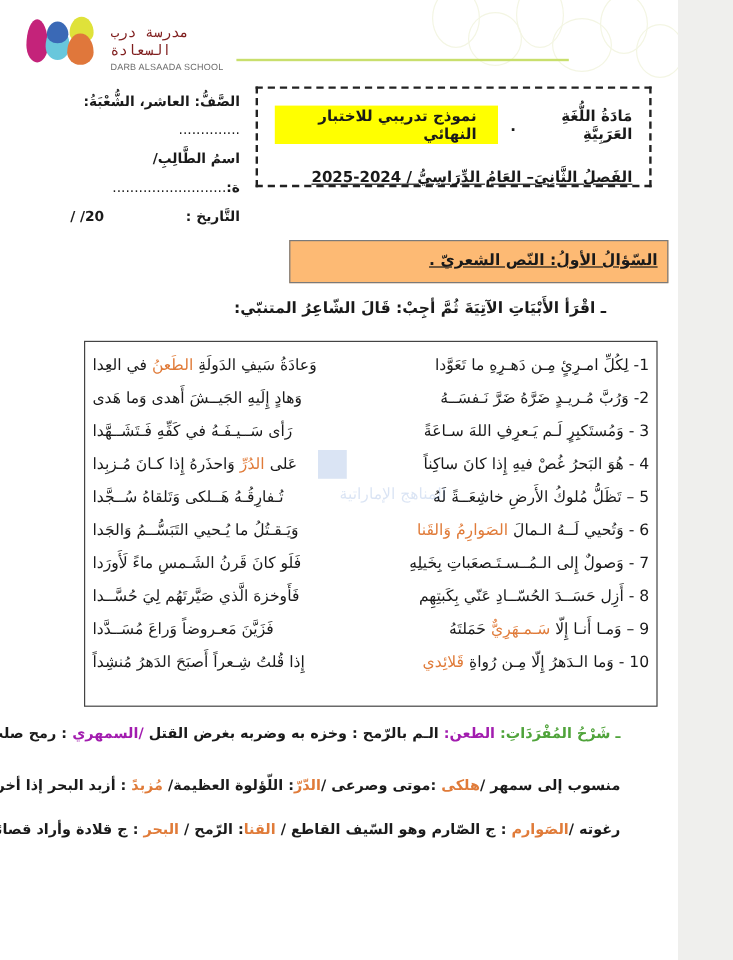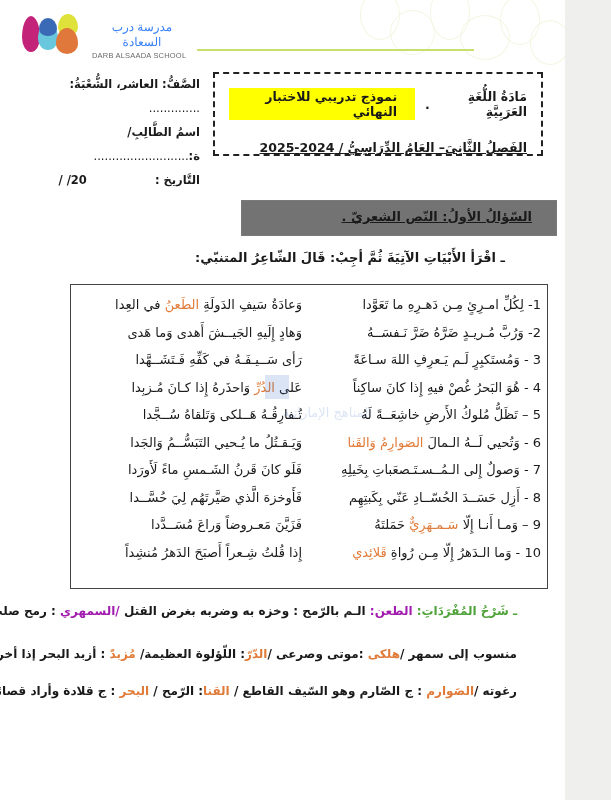--- a/index.html
+++ b/index.html
@@ -10,47 +10,47 @@
   .side-strip { position: absolute; left: 565px; top: 0; width: 46px; height: 800px; background: #efefed; }
 
   
   .pattern { position: absolute; left: 340px; top: 0; width: 225px; height: 70px; overflow: hidden; opacity: 0.5; }
   .pattern span { position: absolute; border: 1px solid #e8ecc8; border-radius: 50%; }
 
   
   .logo { position: absolute; left: 22px; top: 14px; width: 58px; height: 42px; }
   .logo .p { position: absolute; border-radius: 50% 50% 50% 50% / 60% 60% 40% 40%; }
   .school-name { position: absolute; left: 92px; top: 20px; direction: rtl; text-align: left; width: 100px; }
-  .school-ar { font-size: 12px; color: #3b82f6; text-align: center; font-family: Liberation Serif, serif; }
+  .school-ar { font-size: 12px; color: #7f1d1d; text-align: left; font-family: Liberation Mono, monospace; }
   .school-en { font-size: 7.5px; color: #6a6a6a; letter-spacing: 0.2px; direction: ltr; text-align: left; margin-top: 1px; font-family: "Liberation Sans", sans-serif; }
   .header-line { position: absolute; left: 197px; top: 49px; width: 277px; height: 2px; background: #c9df6d; }
 
   
   .title-box { position: absolute; left: 213px; top: 72px; width: 330px; height: 84px;
                border: 2px dashed #222; border-style: dashed; direction: rtl; padding: 10px 14px; }
   .title-row1 { font-size: 12.5px; font-weight: bold; display: flex; gap: 10px; align-items: center; margin-top: 4px; }
   .title-row1 .hl { background: #ffff00; padding: 1px 18px; }
   .title-row2 { font-size: 12.5px; font-weight: bold; margin-top: 20px; text-decoration: underline; }
 
   
   .info { position: absolute; left: 20px; top: 72px; width: 180px; direction: rtl; font-size: 11.5px; font-weight: bold; line-height: 24px; }
   .info .dots { font-weight: normal; letter-spacing: -1px; }
 
   
-  .q-box { position: absolute; left: 241px; top: 200px; width: 316px; height: 36px; background: #737373;
-           border: 1px solid #7a7a7a; direction: rtl; padding: 5px 24px; }
+  .q-box { position: absolute; left: 241px; top: 200px; width: 316px; height: 36px; background: #fdba74;
+           border: 1px solid #7a7a7a; direction: rtl; padding: 5px 8px; }
   .q-box span { font-size: 13px; font-weight: bold; text-decoration: underline; }
 
   .instruction { position: absolute; right: 60px; top: 250px; direction: rtl; font-size: 13px; font-weight: bold; }
 
   
   .poem { position: absolute; left: 70px; top: 284px; width: 478px; height: 305px; border: 1px solid #444; direction: rtl; padding-top: 6px; }
   .verse { display: flex; height: 27.5px; align-items: center; font-size: 13px; font-family: "DejaVu Sans", sans-serif; }
   .verse .s1 { width: 235px; padding-right: 6px; text-align: right; white-space: nowrap; }
-  .verse .s2 { width: 235px; text-align: right; white-space: nowrap; padding-right: 10px; }
+  .verse .s2 { width: 235px; text-align: left; white-space: nowrap; padding-right: 10px; }
   .orange { color: #e07b39; }
   .red { color: #a21caf; }
   .green { color: #4fa33a; }
 
   .watermark { position: absolute; left: 255px; top: 375px; width: 90px; height: 60px; opacity: 0.18; }
   .watermark .sq { position: absolute; left: 10px; top: 0; width: 24px; height: 24px; background: #3a6fc4; }
   .watermark .txt { position: absolute; left: 0; top: 30px; font-size: 13px; color: #3a6fc4; direction: rtl; white-space: nowrap; margin-left: 28px; }
 
   
   .gloss { position: absolute; right: 48px; direction: rtl; font-size: 12px; font-weight: bold; white-space: nowrap; }

